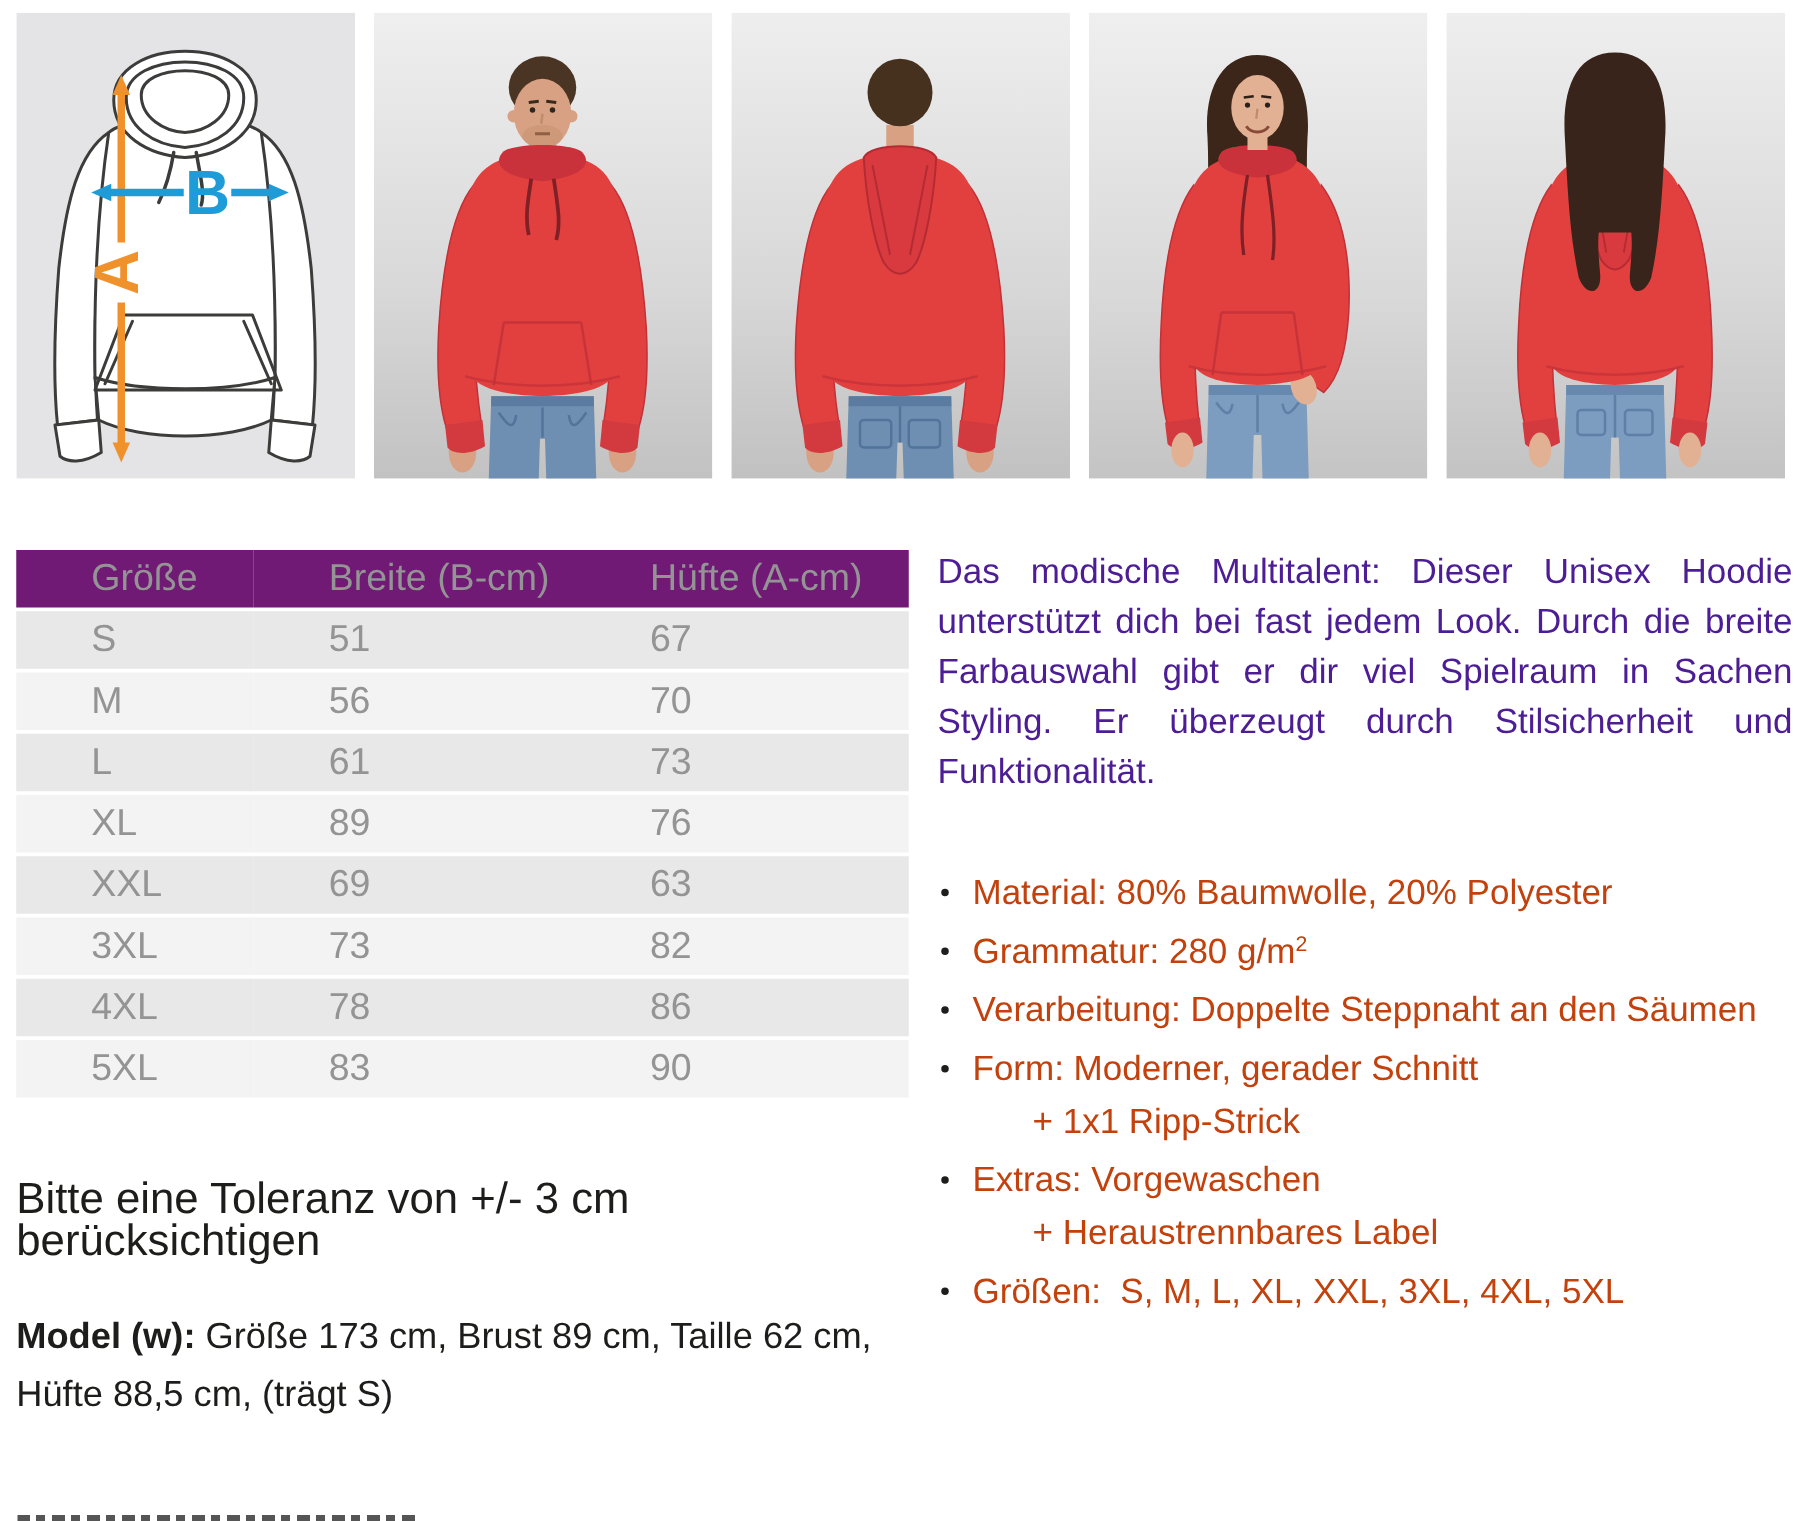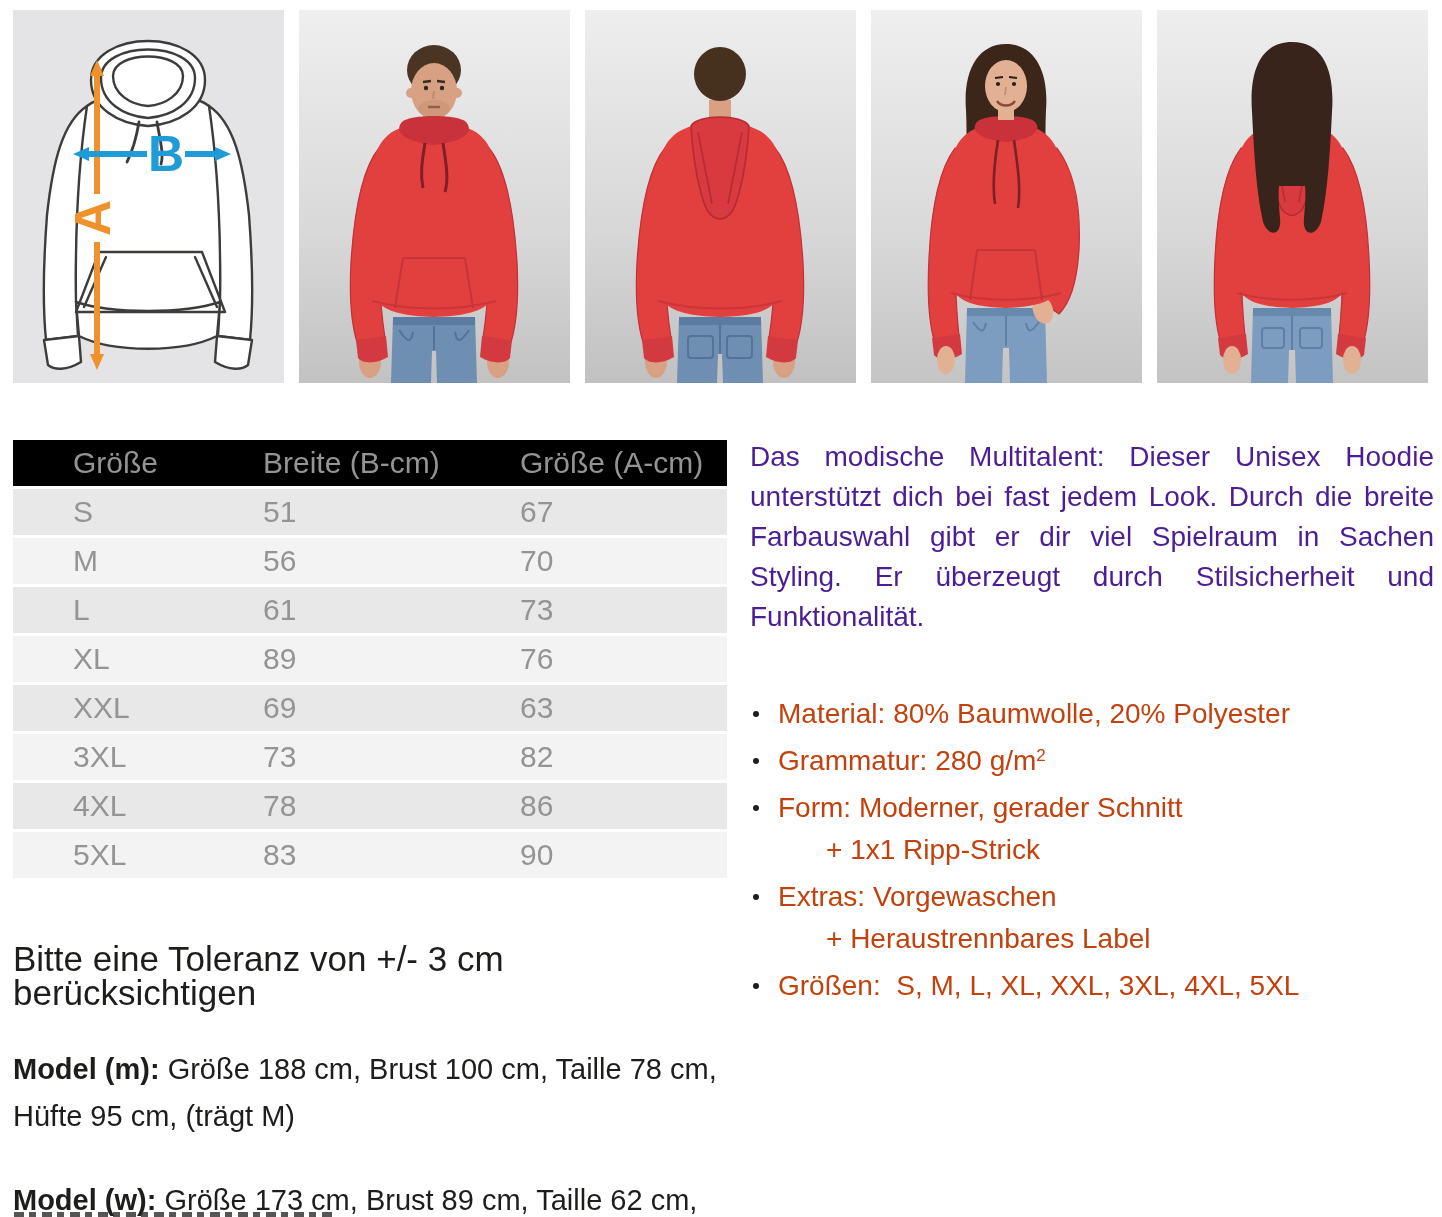--- a/index.html
+++ b/index.html
@@ -9,21 +9,21 @@
   
   .gallery{position:absolute;left:13px;top:10px;width:1415px;height:373px;display:flex;gap:15px;}
   .panel{flex:0 0 271px;width:271px;height:373px;overflow:hidden;}
   .panel svg{display:block;width:271px;height:373px;}
 
   
   .size-table{position:absolute;left:13px;top:437px;width:714px;border-collapse:separate;border-spacing:0 3px;
               font-size:30px;color:#949495;table-layout:fixed;}
   .size-table th,.size-table td{font-weight:400;text-align:left;height:46px;padding:0 0 0 60px;vertical-align:middle;}
   .size-table col.c1{width:190px;} .size-table col.c2{width:257px;} .size-table col.c3{width:267px;}
-  .size-table thead tr{background:#000000;}
+  .size-table thead tr{background:#701a75;}
   .size-table tbody tr:nth-child(odd){background:#e8e8e9;}
   .size-table tbody tr:nth-child(even){background:#f3f3f4;}
 
   
   .desc{position:absolute;left:750px;top:437px;width:684px;}
   .para{margin:0;font-size:28px;line-height:40px;text-align:justify;color:#4c1d95;}
   .specs{list-style:none;margin:56px 0 0 0;padding:0;font-size:28px;line-height:42px;color:#c2410c;}
   .specs li{position:relative;padding-left:28px;margin-bottom:5px;}
   .specs li::before{content:"";position:absolute;left:3px;top:18px;width:6px;height:6px;border-radius:50%;background:#1d1d1b;}
   .specs .t{white-space:pre-wrap;}
@@ -244,21 +244,21 @@
   <table class="size-table">
     <colgroup>
         <col class="c1">
         <col class="c2">
         <col class="c3">
       </colgroup>
     <thead>
       <tr>
         <th>Größe</th>
         <th>Breite (B-cm)</th>
-        <th>Größe (A-cm)</th>
+        <th>Hüfte (A-cm)</th>
       </tr>
     </thead>
     <tbody>
       <tr>
         <td>S</td>
         <td>51</td>
         <td>67</td>
       </tr>
       <tr>
         <td>M</td>
@@ -301,33 +301,35 @@
   <div class="desc">
     <p class="para">Das modische Multitalent: Dieser Unisex Hoodie unterstützt dich bei fast jedem Look. Durch die breite Farbauswahl gibt er dir viel Spielraum in Sachen Styling. Er überzeugt durch Stilsicherheit und Funktionalität.</p>
     <ul class="specs">
       <li>
         <span class="t">Material: 80% Baumwolle, 20% Polyester</span>
       </li>
       <li>
         <span class="t">Grammatur: 280 g/m</span><sup>2</sup>
       </li>
       <li>
+        <span class="t">Verarbeitung: Doppelte Steppnaht an den Säumen</span>
+      </li>
+      <li>
         <span class="t">Form: Moderner, gerader Schnitt</span>
         <span class="cont">+ 1x1 Ripp-Strick</span>
       </li>
       <li>
         <span class="t">Extras: Vorgewaschen</span>
         <span class="cont">+ Heraustrennbares Label</span>
       </li>
       <li>
         <span class="t">Größen:  S, M, L, XL, XXL, 3XL, 4XL, 5XL</span>
       </li>
     </ul>
   </div>
 
   <div class="notes">
     <p class="tolerance">Bitte eine Toleranz von +/- 3 cm berücksichtigen</p>
-    <p class="model"><strong>Model (m):</strong> <span>Größe 188 cm, Brust 100 cm, Taille 78 cm,</span><br><span>Hüfte 95 cm, (trägt M)</span></p>
     <p class="model"><strong>Model (w):</strong> <span>Größe 173 cm, Brust 89 cm, Taille 62 cm,</span><br><span>Hüfte 88,5 cm, (trägt S)</span></p>
   </div>
 
   <div class="cutoff"></div>
 </div>
 
 </body></html>

